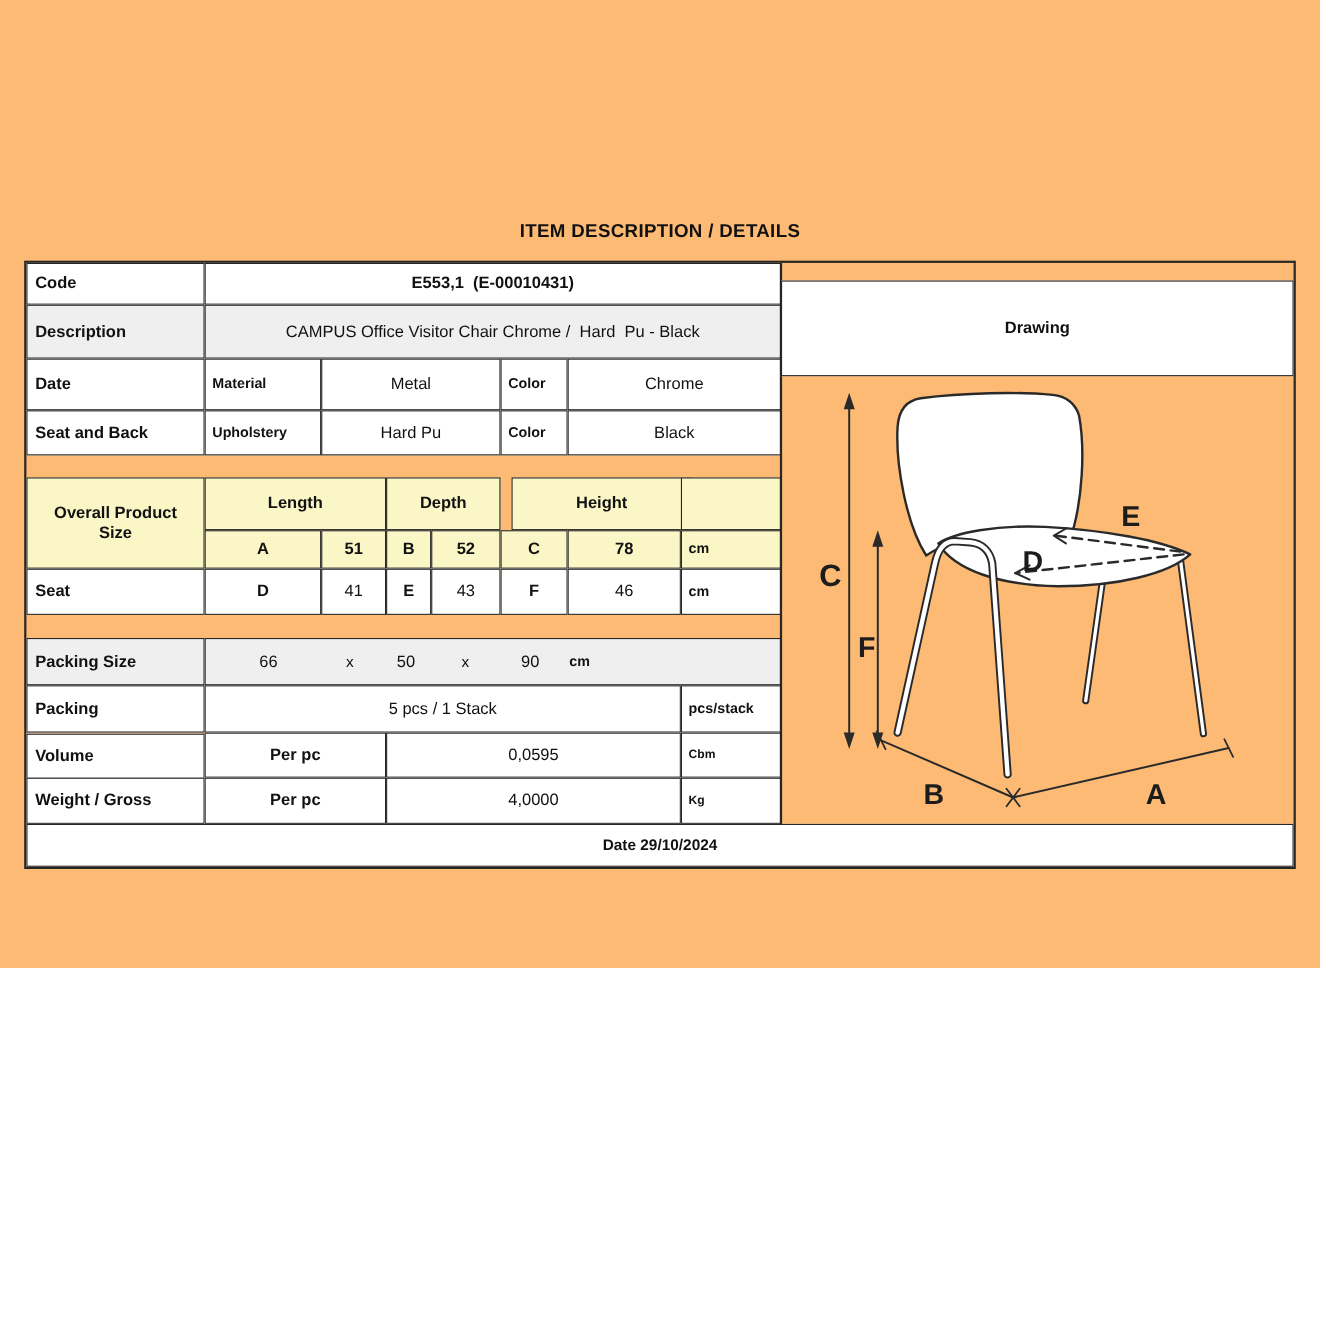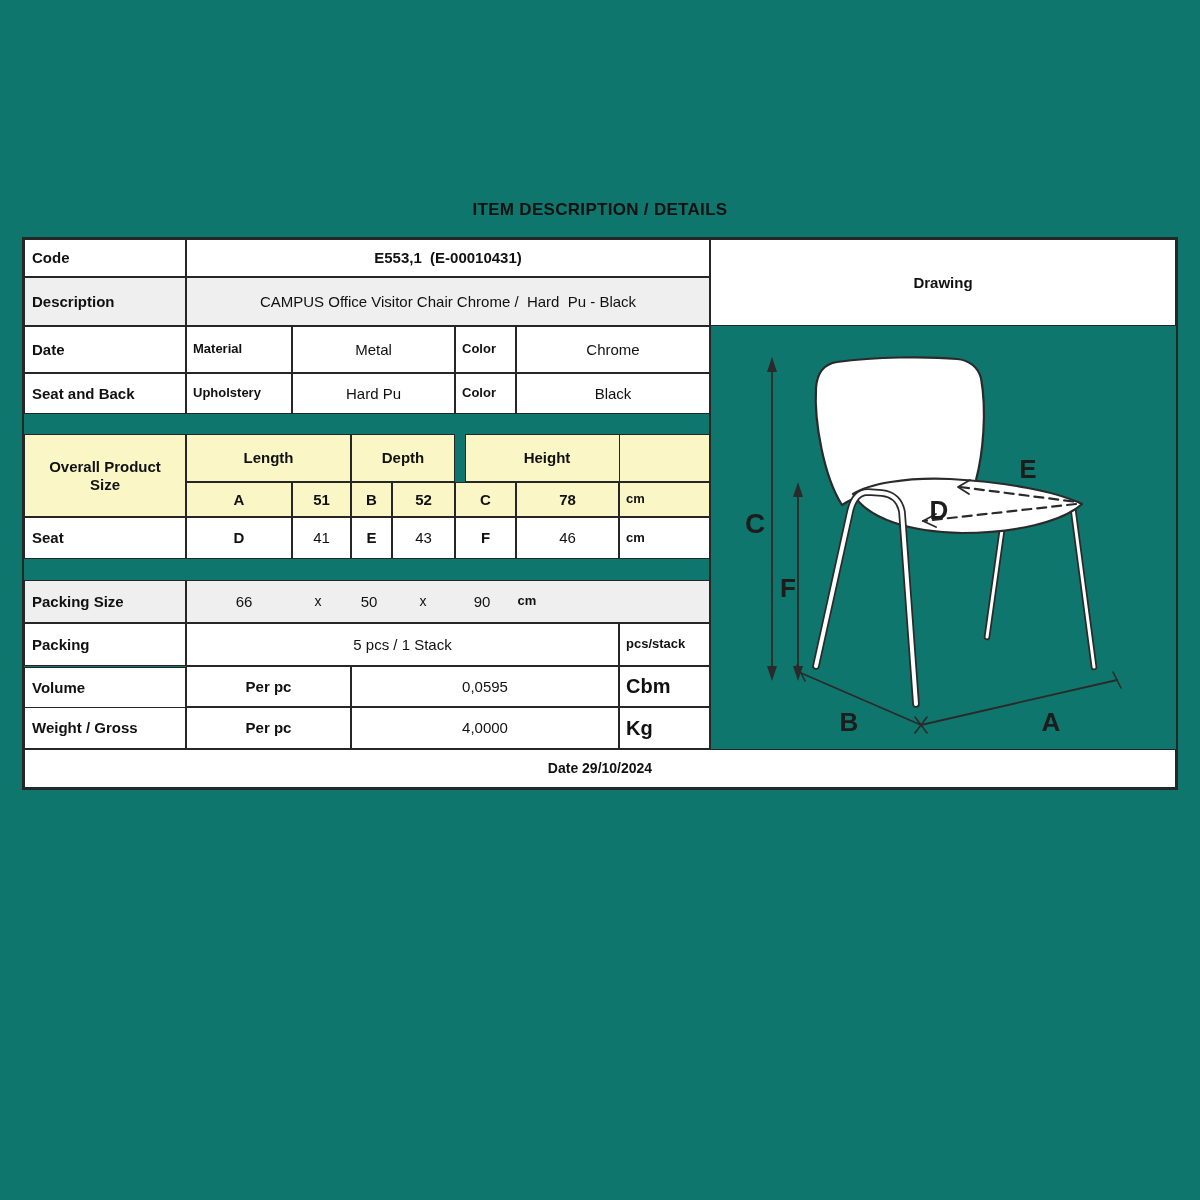--- a/index.html
+++ b/index.html
@@ -1,37 +1,37 @@
 <!DOCTYPE html>
 <html><head>
 <meta charset="utf-8">
 <style>
   html,body { margin:0; padding:0; background:#ffffff; }
   .page {
-    position:relative; width:1200px; height:1200px; background:#0f766e;
+    position:relative; width:1200px; height:880px; background:#fdba74;
     font-family:"Liberation Sans","DejaVu Sans",sans-serif; color:#111;
   }
   .title {
     position:absolute; left:0; top:200px; width:1200px; text-align:center;
     font-size:17px; font-weight:bold; letter-spacing:.3px;
   }
   .sheet {
     position:absolute; left:22px; top:237px; width:1156px; height:553px;
     border:2px solid #262626; box-sizing:border-box;
   }
   .c {
     position:absolute; box-sizing:border-box; border:1px solid #262626;
     background:#fff; display:flex; align-items:center; font-size:15px;
     line-height:1.15; white-space:pre; overflow:hidden;
   }
   .lab { font-weight:bold; padding-left:7px; }
   .ctr { justify-content:center; text-align:center; }
   .sm  { font-size:13px; font-weight:bold; }
   .unit{ font-size:13px; font-weight:bold; padding-left:6px; }
-  .unit2{ font-size:20px; font-weight:bold; padding-left:6px; }
+  .unit2{ font-size:11px; font-weight:bold; padding-left:6px; }
   .b   { font-weight:bold; }
   .divider { position:absolute; left:685px; top:0; width:2px; height:510px; background:#262626; }
   .pk { position:absolute; top:0; height:100%; transform:translateX(-50%);
         display:flex; align-items:center; }
   svg text { font-family:"Liberation Sans","DejaVu Sans",sans-serif; font-weight:bold; fill:#1c1c1c; }
 </style>
 </head>
 <body>
 
 <div class="page">
@@ -101,21 +101,21 @@
     <div class="c unit2" style="left:595px;top:427px;width:91px;height:41px">Cbm</div>
 
     <div class="c lab" style="left:0;top:468px;width:162px;height:42px">Weight / Gross</div>
     <div class="c ctr b" style="left:162px;top:468px;width:165px;height:42px">Per pc</div>
     <div class="c ctr" style="left:327px;top:468px;width:268px;height:42px">4,0000</div>
     <div class="c unit2" style="left:595px;top:468px;width:91px;height:42px">Kg</div>
 
     <div class="c ctr b" style="left:0;top:510px;width:1152px;height:39px;font-size:14px">Date 29/10/2024</div>
 
     <div class="divider"></div>
-    <div class="c ctr b" style="left:686px;top:0;width:466px;height:87px">Drawing</div>
+    <div class="c ctr b" style="left:686px;top:16px;width:466px;height:87px">Drawing</div>
 
     <svg style="position:absolute;left:686px;top:87px" width="466" height="423" viewBox="0 0 466 423">
       <g fill="none" stroke="#2a2a2a" stroke-width="2.2" stroke-linecap="round" stroke-linejoin="round">
 
         <path fill="#ffffff" d="M 132 179 C 114 151 104 96 106 62 C 107 47 114 38 127 36 C 165 31 216 30 247 33 C 259 34 268 41 271 52 C 277 85 273 128 266 154 C 262 166 248 168 238 168 L 160 166 C 148 170 138 175 132 179 Z"></path>
 
         <path stroke-width="6.5" d="M 292 204 L 277 311"></path>
         <path stroke="#ffffff" stroke-width="3" d="M 292 204 L 277 311"></path>
 
         <path stroke-width="6.5" d="M 363 182 L 384 341"></path>

